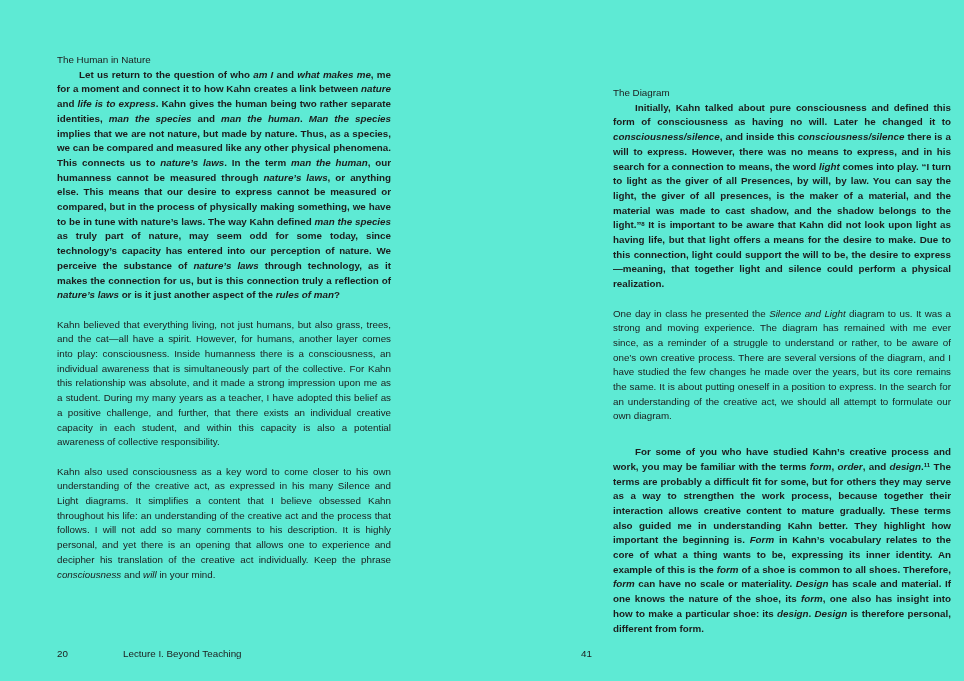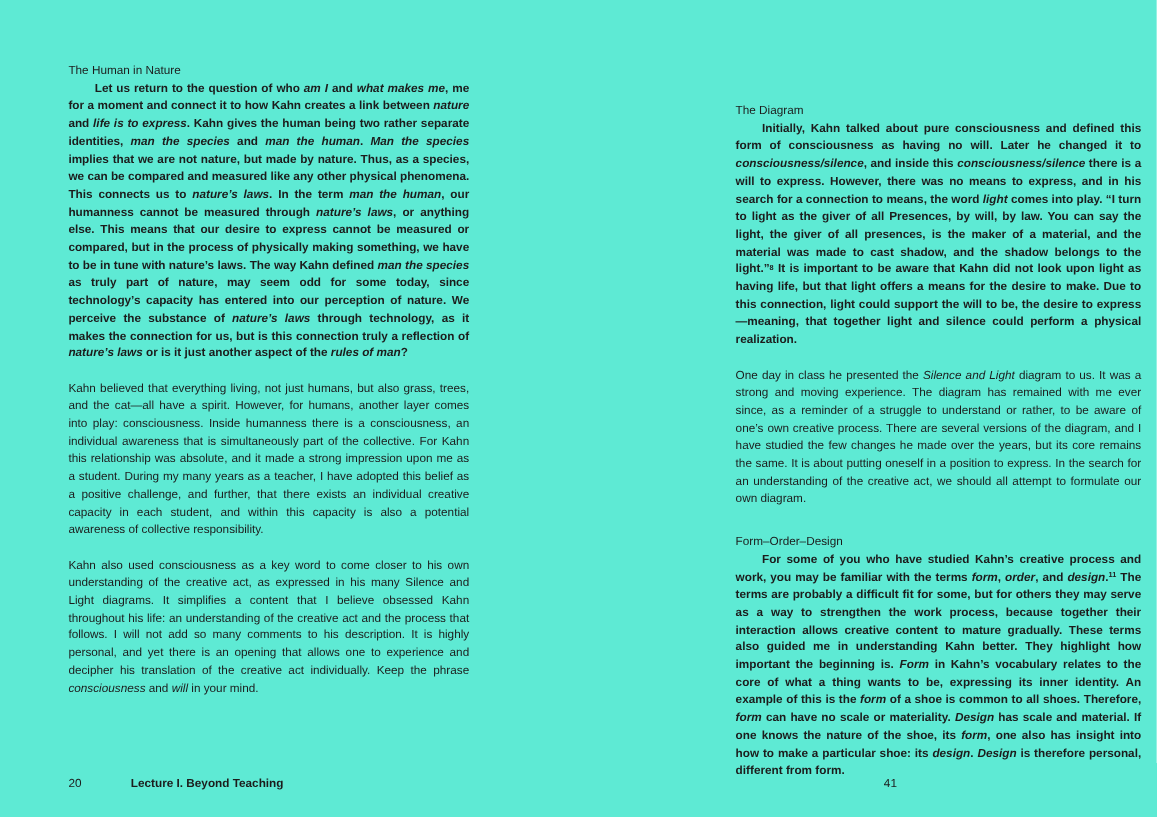--- a/index.html
+++ b/index.html
@@ -29,43 +29,42 @@
   i { font-style: italic; }
   sup { font-size: 0.62em; line-height: 0; position: relative; top: -0.45em; vertical-align: baseline; }
   .footer-item {
     position: absolute;
     top: 647px;
     font-size: 9.8px;
     line-height: 14.7px;
     white-space: nowrap;
   }
   .footer-page-left  { left: 57px; }
-  .footer-running    { left: 109px; font-weight: bold; }
-  .footer-page-right { left: 581px; width: 322px; text-align: center; }
+  .footer-running    { left: 123px; }
+  .footer-page-right { left: 581px; width: 322px; text-align: left; }
 </style>
 </head>
 <body>
 
 <div class="spread">
 
   <div class="column column-left">
     <h2 class="heading">The Human in Nature</h2>
     <p class="para indent">Let us return to the question of who <i>am I</i> and <i>what makes me</i>, me for a moment and connect it to how Kahn creates a link between <i>nature</i> and <i>life is to express</i>. Kahn gives the human being two rather separate identities, <i>man the species</i> and <i>man the human</i>. <i>Man the species</i> implies that we are not nature, but made by nature. Thus, as a species, we can be compared and measured like any other physical phenomena. This connects us to <i>nature’s laws</i>. In the term <i>man the human</i>, our humanness cannot be measured through <i>nature’s laws</i>, or anything else. This means that our desire to express cannot be measured or compared, but in the process of physically making something, we have to be in tune with nature’s laws. The way Kahn defined <i>man the species</i> as truly part of nature, may seem odd for some today, since technology’s capacity has entered into our perception of nature. We perceive the substance of <i>nature’s laws</i> through technology, as it makes the connection for us, but is this connection truly a reflection of <i>nature’s laws</i> or is it just another aspect of the <i>rules of man</i>?</p>
     <p class="para spaced">Kahn believed that everything living, not just humans, but also grass, trees, and the cat—all have a spirit. However, for humans, another layer comes into play: consciousness. Inside humanness there is a consciousness, an individual awareness that is simultaneously part of the collective. For Kahn this relationship was absolute, and it made a strong impression upon me as a student. During my many years as a teacher, I have adopted this belief as a positive challenge, and further, that there exists an individual creative capacity in each student, and within this capacity is also a potential awareness of collective responsibility.</p>
     <p class="para spaced">Kahn also used consciousness as a key word to come closer to his own understanding of the creative act, as expressed in his many Silence and Light diagrams. It simplifies a content that I believe obsessed Kahn throughout his life: an understanding of the creative act and the process that follows. I will not add so many comments to his description. It is highly personal, and yet there is an opening that allows one to experience and decipher his translation of the creative act individually. Keep the phrase <i>consciousness</i> and <i>will</i> in your mind.</p>
   </div>
 
   <div class="column column-right">
     <div>
       <h2 class="heading">The Diagram</h2>
       <p class="para indent">Initially, Kahn talked about pure consciousness and defined this form of consciousness as having no will. Later he changed it to <i>consciousness/silence</i>, and inside this <i>consciousness/silence</i> there is a will to express. However, there was no means to express, and in his search for a connection to means, the word <i>light</i> comes into play. “I turn to light as the giver of all Presences, by will, by law. You can say the light, the giver of all presences, is the maker of a material, and the material was made to cast shadow, and the shadow belongs to the light.”<sup>8</sup> It is important to be aware that Kahn did not look upon light as having life, but that light offers a means for the desire to make. Due to this connection, light could support the will to be, the desire to express—meaning, that together light and silence could perform a physical realization.</p>
       <p class="para spaced">One day in class he presented the <i>Silence and Light</i> diagram to us. It was a strong and moving experience. The diagram has remained with me ever since, as a reminder of a struggle to understand or rather, to be aware of one’s own creative process. There are several versions of the diagram, and I have studied the few changes he made over the years, but its core remains the same. It is about putting oneself in a position to express. In the search for an understanding of the creative act, we should all attempt to formulate our own diagram.</p>
     </div>
     <div class="section-2">
-      <h2 class="heading">Form–Order–Design</h2>
       <p class="para indent">For some of you who have studied Kahn’s creative process and work, you may be familiar with the terms <i>form</i>, <i>order</i>, and <i>design</i>.<sup>11</sup> The terms are probably a difficult fit for some, but for others they may serve as a way to strengthen the work process, because together their interaction allows creative content to mature gradually. These terms also guided me in understanding Kahn better. They highlight how important the beginning is. <i>Form</i> in Kahn’s vocabulary relates to the core of what a thing wants to be, expressing its inner identity. An example of this is the <i>form</i> of a shoe is common to all shoes. Therefore, <i>form</i> can have no scale or materiality. <i>Design</i> has scale and material. If one knows the nature of the shoe, its <i>form</i>, one also has insight into how to make a particular shoe: its <i>design</i>. <i>Design</i> is therefore personal, different from form.</p>
     </div>
   </div>
 
   <div class="footer-item footer-page-left">20</div>
   <div class="footer-item footer-running">Lecture I. Beyond Teaching</div>
   <div class="footer-item footer-page-right">41</div>
 
 </div>
 

